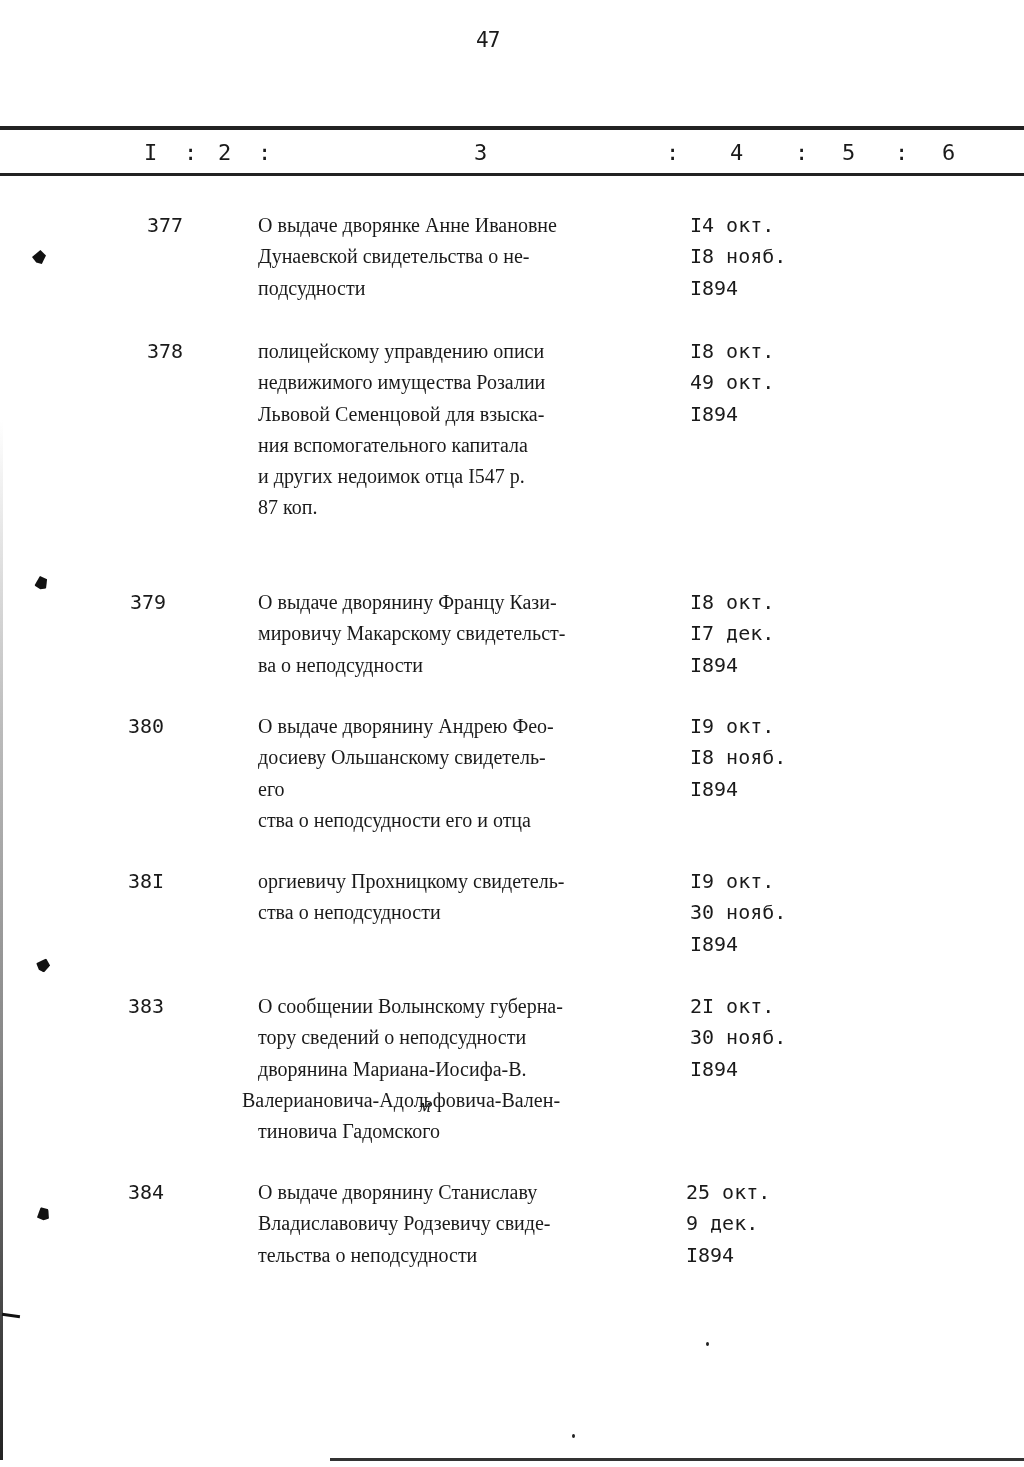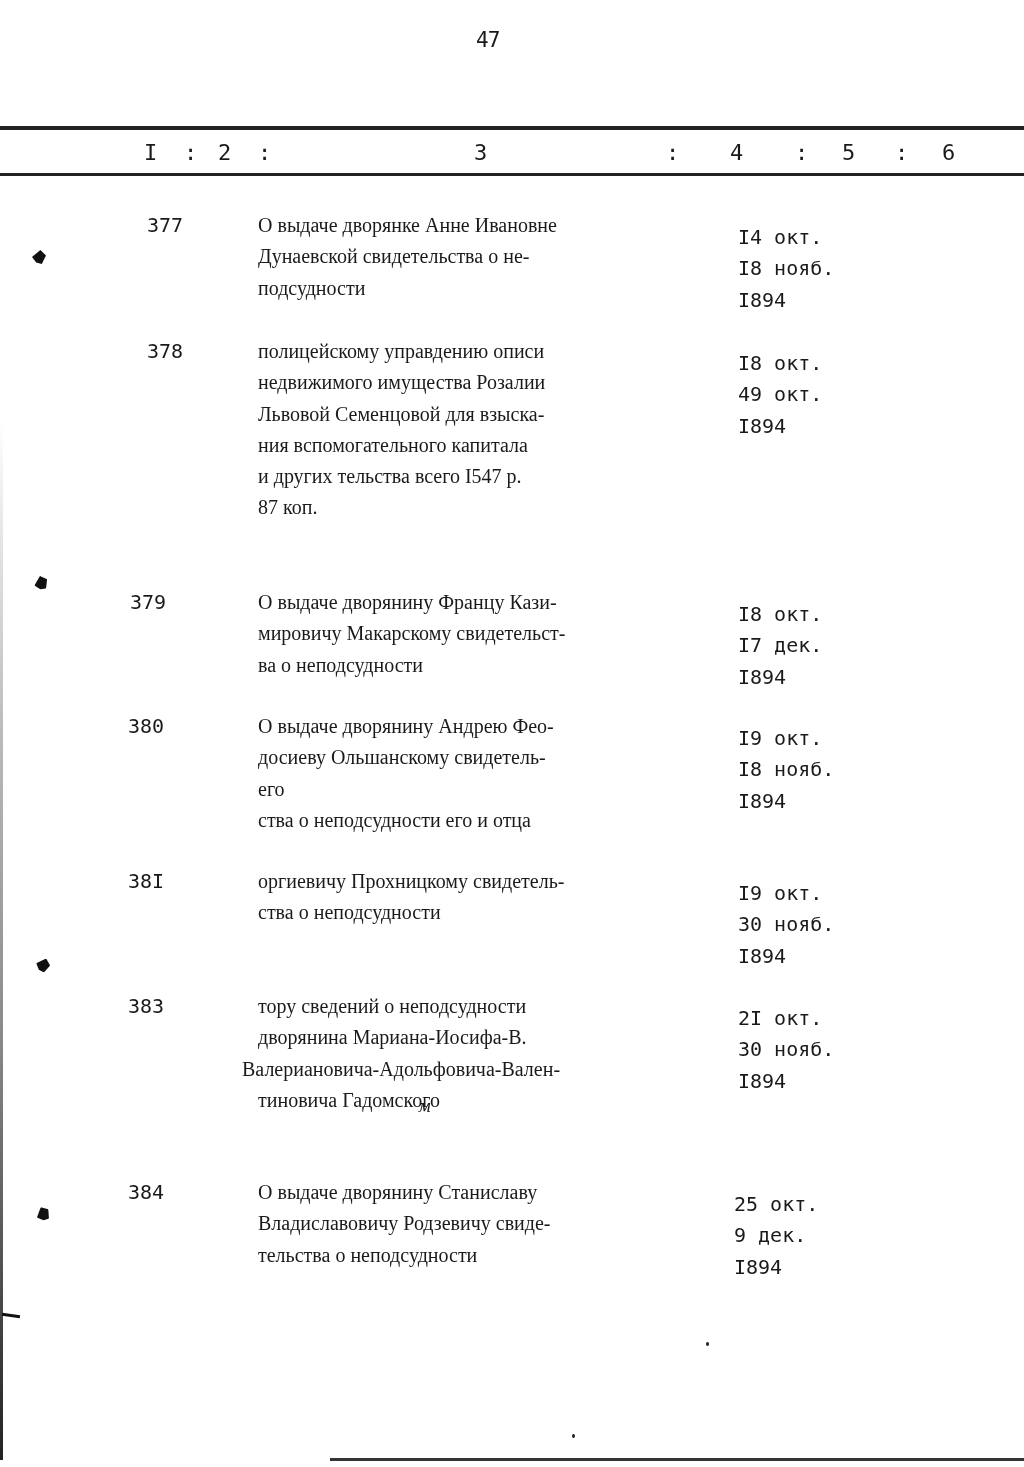--- a/index.html
+++ b/index.html
@@ -21,21 +21,21 @@
   .rule.page-bottom { top: 1458px; left: 330px; width: 694px; height: 3px; background: #333; }
   .header-row {
     position: absolute; top: 140px; left: 0; width: 1024px; height: 30px;
     font-size: 22px;
   }
   .header-row span { position: absolute; top: 0; }
   .entry { position: absolute; left: 0; width: 1024px; font-size: 20px; line-height: 31.3px; }
   .entry .num { position: absolute; left: 147px; top: 0; }
   .entry .desc { position: absolute; left: 258px; top: 0; width: 410px; font-family: Liberation Serif, serif; }
   .entry .desc div, .entry .dates div { white-space: nowrap; }
-  .entry .dates { position: absolute; left: 690px; top: 12px; margin-left: 48px; }
+  .entry .dates { position: absolute; left: 690px; top: 0; }
   .mark {
     position: absolute; width: 14px; height: 14px; background: #111;
     clip-path: polygon(0 50%, 60% 0, 100% 40%, 70% 100%, 30% 90%);
   }
   .left-edge {
     position: absolute; left: 0; top: 420px; width: 3px; height: 1040px;
     background: linear-gradient(#fff 0%, #bbb 30%, #888 60%, #222 100%);
   }
   .dash { position: absolute; left: 2px; top: 1314px; width: 18px; height: 3px; background: #111; transform: rotate(8deg); }
   .speck { position: absolute; width: 3px; height: 4px; background: #222; border-radius: 50%; }
@@ -77,21 +77,21 @@
     </div>
   </div>
 
   <div class="entry" style="top:336px">
     <div class="num">378</div>
     <div class="desc">
       <div>полицейскому управдению описи</div>
       <div>недвижимого имущества Розалии</div>
       <div>Львовой Семенцовой для взыска-</div>
       <div>ния вспомогательного капитала</div>
-      <div>и других тельства всего I547 р.</div>
+      <div>и других недоимок отца I547 р.</div>
       <div>87 коп.</div>
     </div>
     <div class="dates">
       <div>I8 окт.</div>
       <div>49 окт.</div>
       <div>I894</div>
     </div>
   </div>
 
   <div class="entry" style="top:587px">
@@ -132,20 +132,21 @@
     <div class="dates">
       <div>I9 окт.</div>
       <div>30 нояб.</div>
       <div>I894</div>
     </div>
   </div>
 
   <div class="entry" style="top:991px">
     <div class="num" style="left:128px">383</div>
     <div class="desc">
+      <div>О сообщении Волынскому губерна-</div>
       <div>тору сведений о неподсудности</div>
       <div>дворянина  Мариана-Иосифа-В.</div>
       <div style="margin-left:-16px">Валериановича-Адольфовича-Вален-</div>
       <div style="margin-left:0">тиновича Гадомского</div>
     </div>
     <div style="position:absolute;left:418px;top:100px;font-family:'DejaVu Serif',serif;font-style:italic;font-size:16px;">м</div>
     <div class="dates">
       <div>2I окт.</div>
       <div>30 нояб.</div>
       <div>I894</div>

